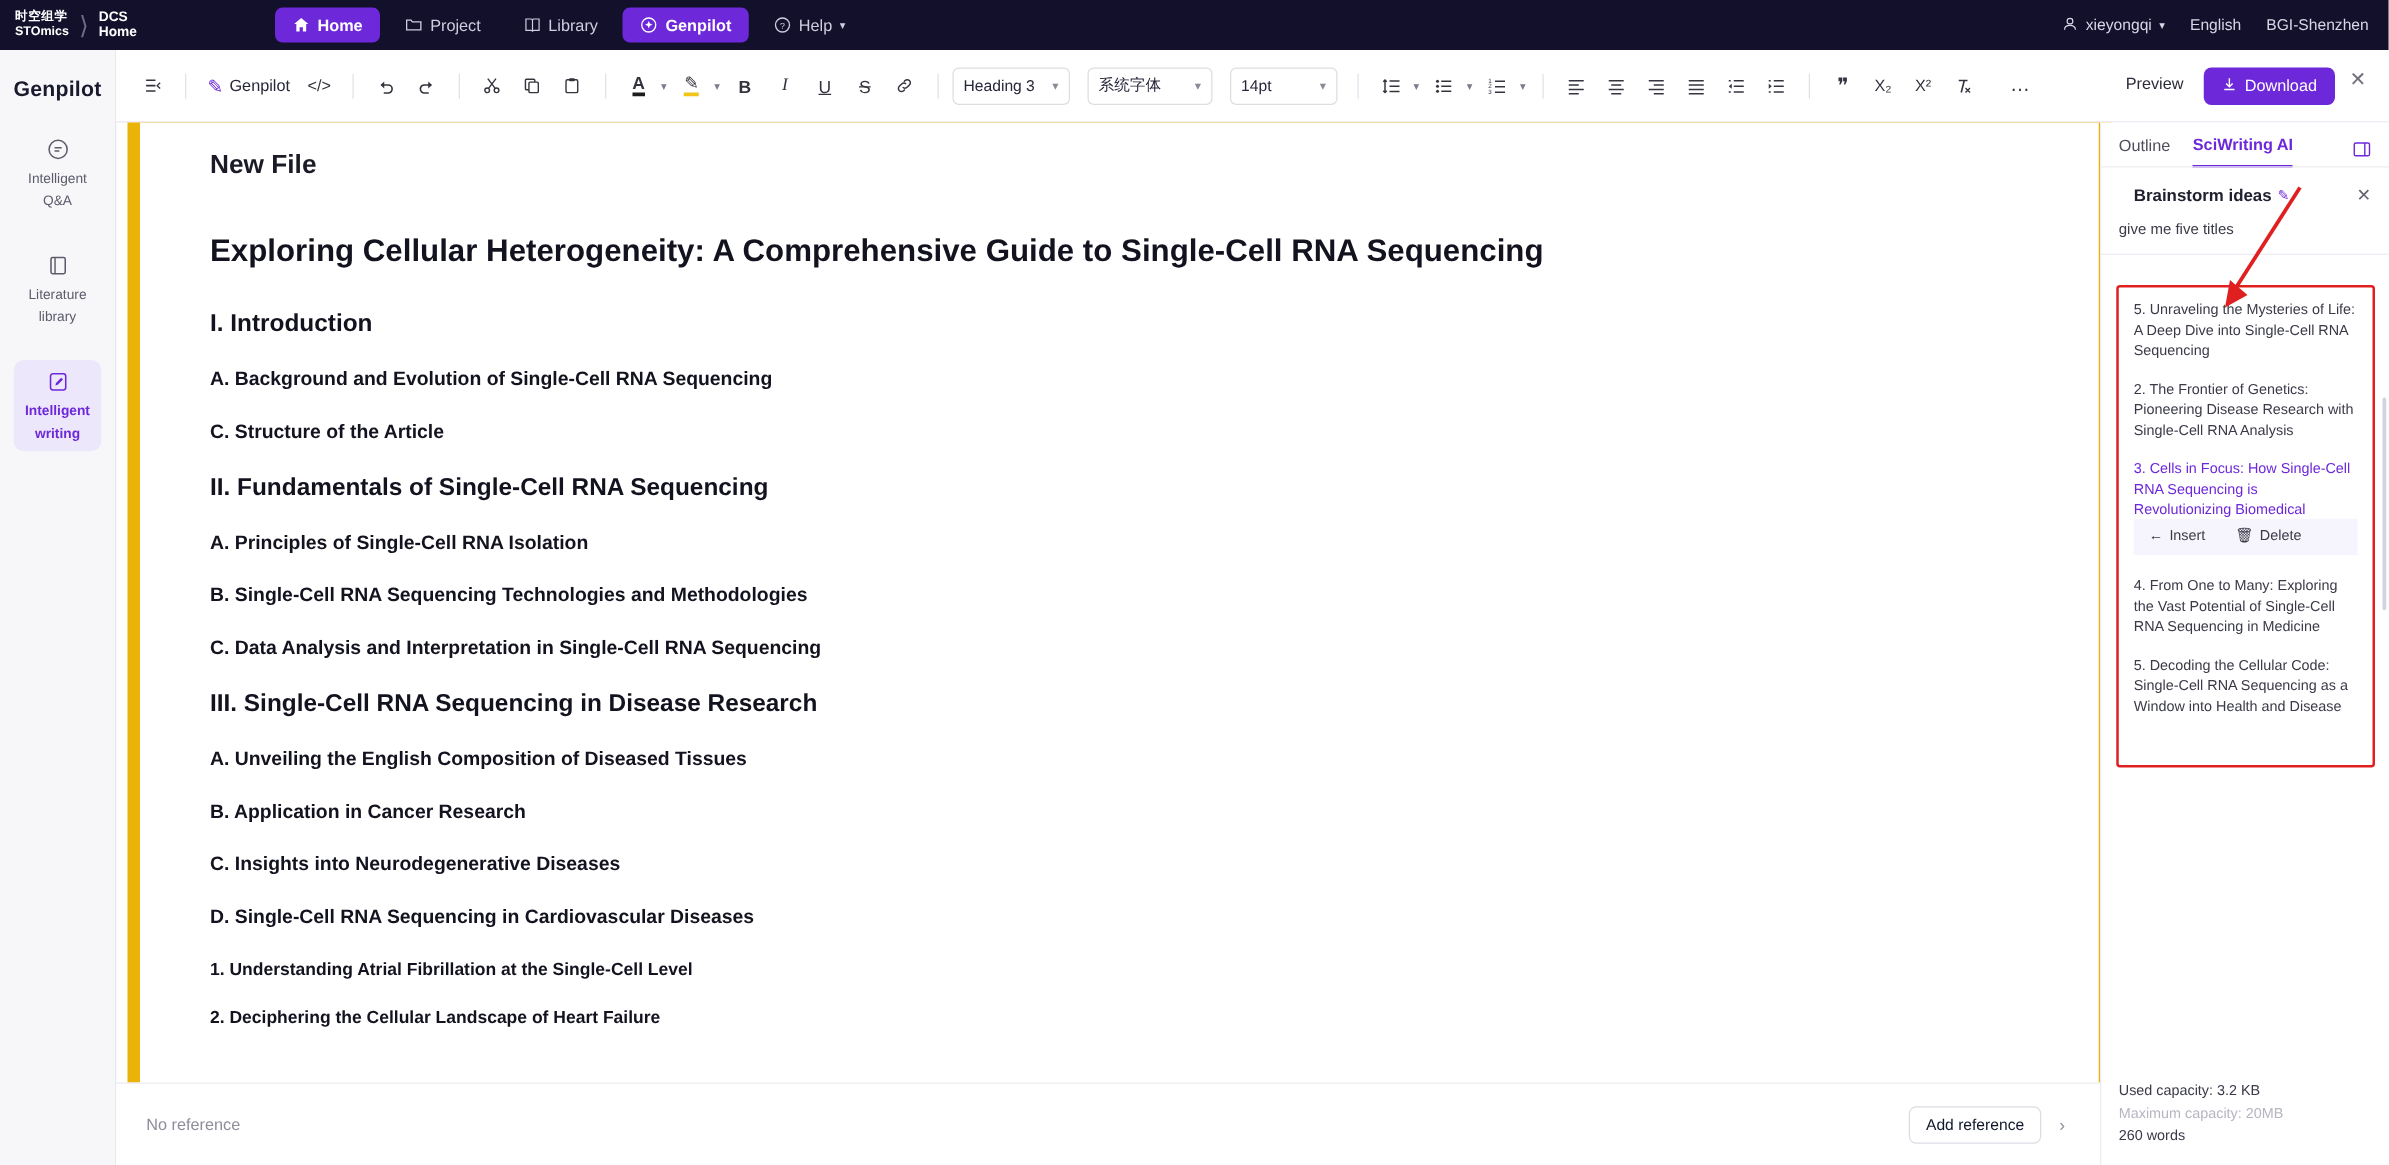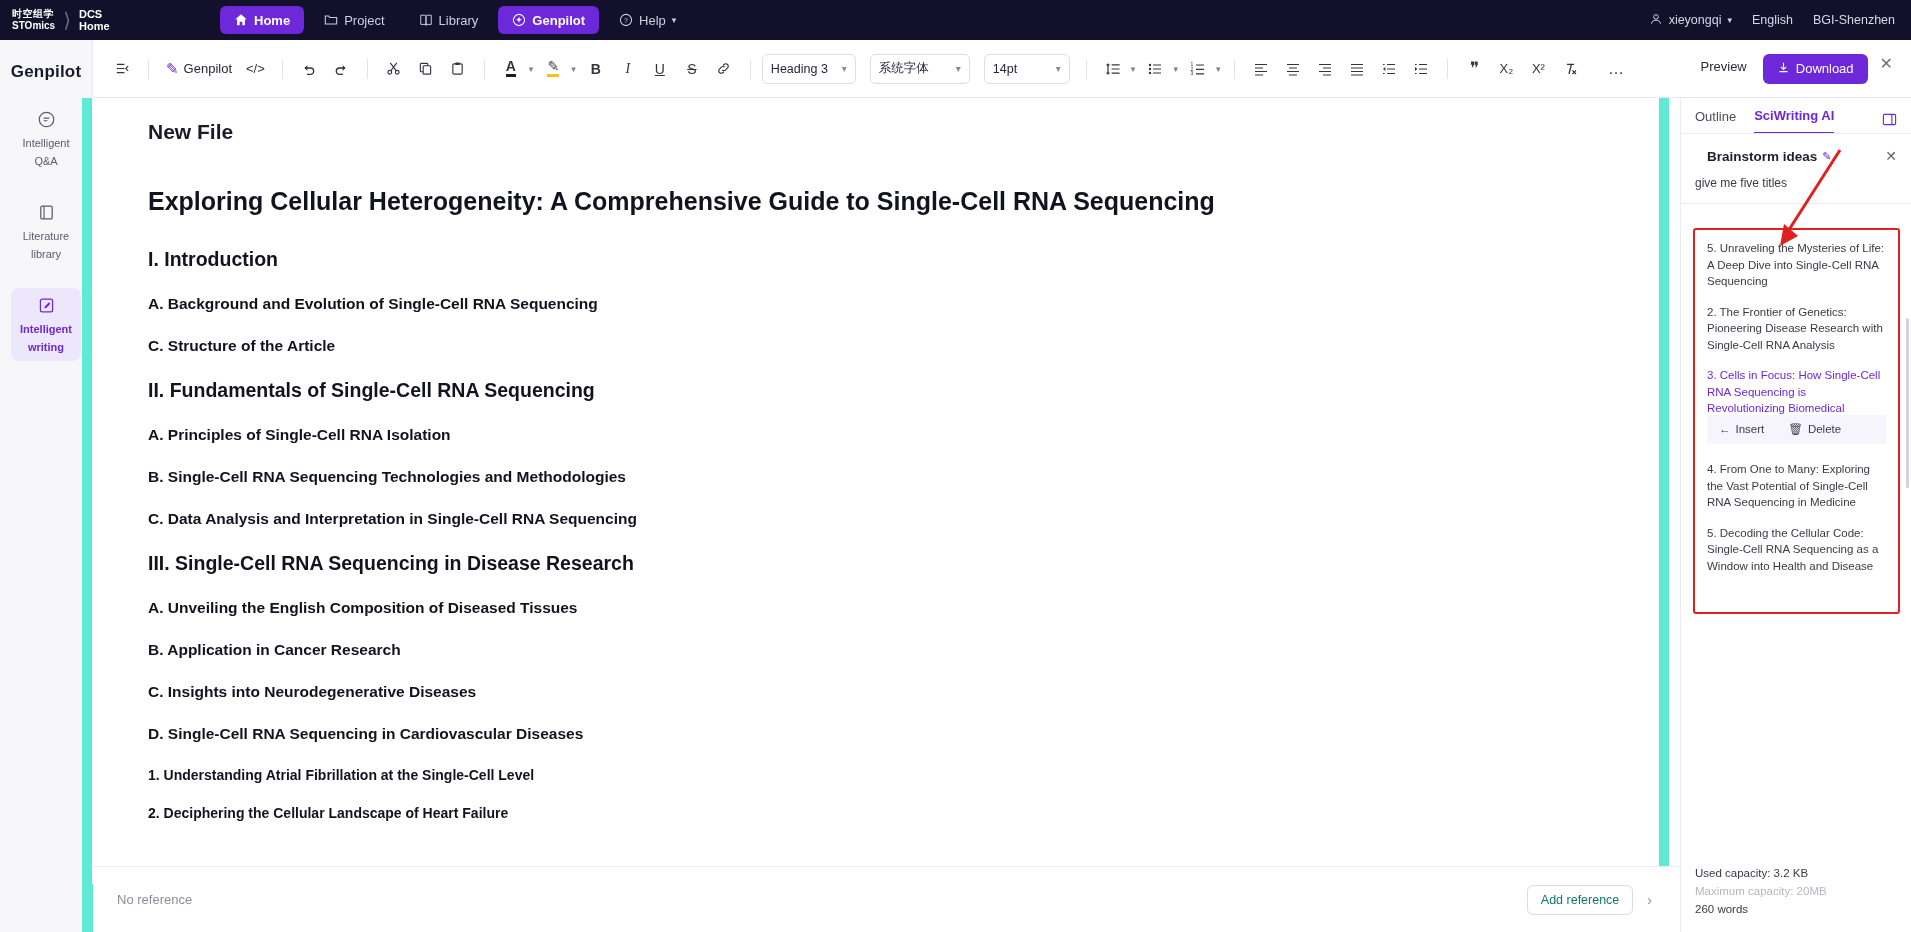--- a/index.html
+++ b/index.html
@@ -94,22 +94,22 @@
   }
   .btn-download {
     background: #6d28d9; color: #fff; font-size: 13px; font-weight: 500;
     border-radius: 6px; padding: 7px 14px; display: flex; align-items: center; gap: 6px;
     cursor: pointer; border: none;
   }
   .btn-close-tb { font-size: 16px; color: #6f6f7d; cursor: pointer; padding: 0 4px; }
 
   
   .doc-wrap {
-    position: absolute; left: 82px; top: 98px; width: 1587px; height: 834px;
-    background: #5eead4; overflow: hidden;
+    position: absolute; left: 102px; top: 98px; width: 1587px; height: 834px;
+    background: #eab308; overflow: hidden;
   }
   .doc-page {
     position: absolute; left: 10px; top: 0; width: 1567px; height: 786px;
     background: #fff; padding: 22px 56px 0 56px; overflow: hidden;
   }
   .doc-filename {
     font-size: 21px; font-weight: bold; color: #1b1b28; margin: 0 0 40px 0;
   }
   .doc-h1 {
     font-size: 25px; font-weight: bold; color: #131320; line-height: 34px;
@@ -128,21 +128,21 @@
   
   .docbar {
     position: absolute; left: 93px; top: 866px; width: 1587px; height: 66px;
     background: #fff; border-top: 1px solid #ececf2;
     display: flex; align-items: center; padding: 0 24px;
   }
   .noref { font-size: 13px; color: #8d8d9b; }
   .docbar-right { margin-left: auto; display: flex; align-items: center; gap: 10px; }
   .add-ref {
     border: 1px solid #dcdce3; border-radius: 6px; background: #fff;
-    font-size: 12.5px; color: #0f766e; padding: 7px 13px; cursor: pointer;
+    font-size: 12.5px; color: #0f172a; padding: 7px 13px; cursor: pointer;
   }
   .chev-right { color: #8d8d9b; font-size: 14px; cursor: pointer; padding: 0 4px; }
 
   
   .rpanel {
     position: absolute; left: 1680px; top: 98px; width: 231px; height: 834px;
     background: #fff; border-left: 1px solid #ececf2;
   }
   .rtabs {
     display: flex; align-items: center; gap: 18px; padding: 10px 14px 0 14px;

